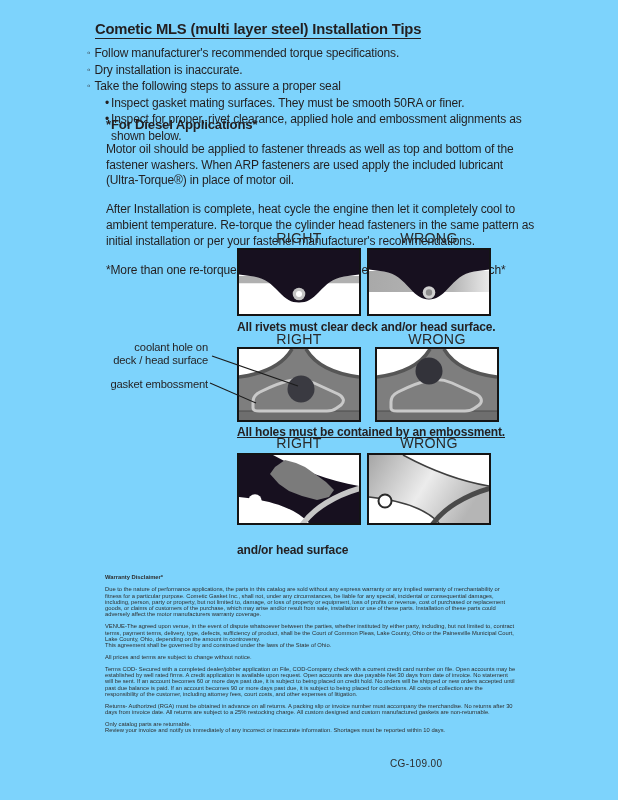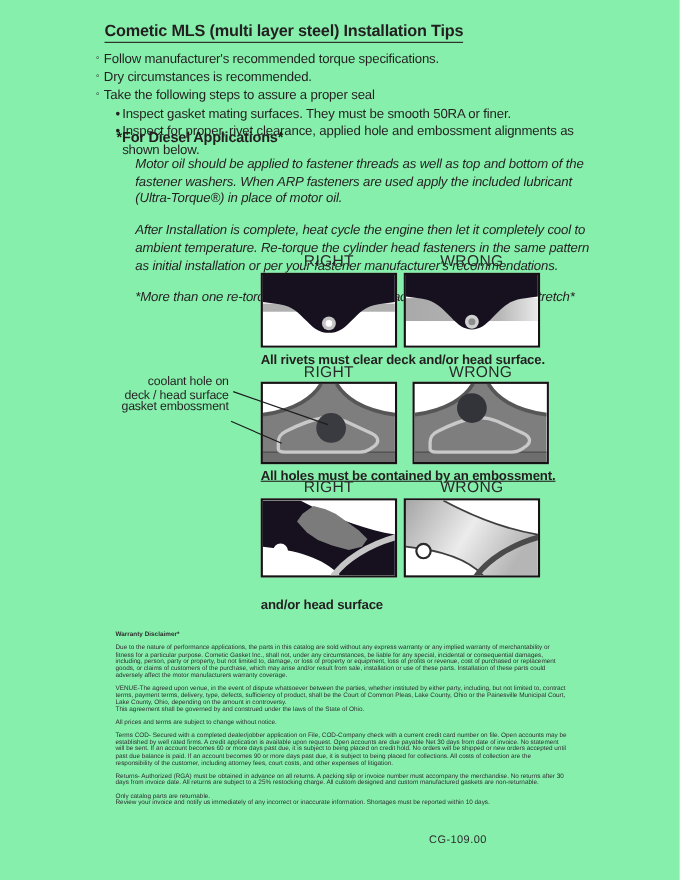--- a/index.html
+++ b/index.html
@@ -1,48 +1,48 @@
 <!DOCTYPE html>
 <html><head>
 <meta charset="utf-8">
 <style>
   html,body{margin:0;padding:0;background:#fff;}
   .page{
-    position:relative;width:618px;height:800px;background:#86efac;
+    position:relative;width:618px;height:800px;background:#7dd3fc;
     font-family:"Liberation Sans",sans-serif;color:#231f20;overflow:hidden;
   }
   
   .title{position:absolute;left:95px;top:21px;font-size:14.8px;font-weight:bold;letter-spacing:-0.2px;}
   .title .ul{border-bottom:1.6px solid #231f20;padding-bottom:1px;}
   
   .bullets{position:absolute;left:87px;top:45px;font-size:12px;line-height:16.6px;letter-spacing:-0.15px;width:470px;}
   .bullet{display:flex;}
   .bullet .mk{flex:0 0 auto;margin-right:4px;font-size:10px;line-height:16.6px;}
   .bullet.sub{margin-left:18px;}
   .bullet.sub .mk{font-size:12px;margin-right:2px;}
   
   .diesel{position:absolute;left:106px;top:117px;width:432px;font-size:12px;line-height:15.8px;letter-spacing:-0.15px;}
   .diesel h2{font-size:13.2px;font-weight:bold;margin:0 0 9px 0;letter-spacing:-0.2px;}
-  .diesel p{margin:0 0 13px 17px;font-style:italic;}
+  .diesel p{margin:0 0 13px 0;}
   
   .dgrow{position:absolute;}
   .dg-labels{display:flex;gap:6px;font-size:14.2px;line-height:15px;margin-bottom:2px;color:#2a2a2a;align-items:flex-end;}
   .dg-labels .dgl{width:124px;text-align:center;letter-spacing:0.3px;}
   .dg-boxes{display:flex;gap:6px;}
   .dg-box{display:block;border:2px solid #141414;background:#fff;}
   .caption{font-weight:bold;font-size:12px;line-height:14.2px;margin-top:4px;letter-spacing:-0.15px;}
   .g14{gap:14px !important;}
   
   .row2{left:0;top:332px;width:507px;height:110px;}
   .row2 .r2labels{position:absolute;left:237px;top:0;}
   .row2 .r2boxes{position:absolute;left:237px;top:15px;}
   .row2 .caption{position:absolute;left:237px;top:93px;margin:0;text-decoration:underline;}
   .sidelabel{position:absolute;text-align:right;font-size:11.2px;line-height:12.8px;letter-spacing:-0.15px;width:122px;left:86px;}
   .sidelabel.coolant{top:9px;}
-  .sidelabel.gasket{top:32px;}
+  .sidelabel.gasket{top:46px;}
   .leaders{position:absolute;left:0;top:0;z-index:5;pointer-events:none;}
   
   .disclaimer{position:absolute;left:105px;top:574px;width:412px;font-size:5.8px;line-height:6.3px;color:#2e2e2e;}
   .disclaimer .dhead{font-weight:bold;margin:0 0 6px 0;}
   .disclaimer p{margin:0 0 5.5px 0;}
   .disclaimer p.nogap{margin-bottom:0;}
   
   .pagenum{position:absolute;left:390px;top:758px;font-size:10px;letter-spacing:0.4px;color:#2b2b2b;}
 </style>
 </head>
@@ -54,21 +54,21 @@
     <span class="ul">Cometic MLS (multi layer steel) Installation Tips</span>
   </div>
 
   <div class="bullets">
     <div class="bullet">
       <span class="mk">◦</span>
       <span>Follow manufacturer's recommended torque specifications.</span>
     </div>
     <div class="bullet">
       <span class="mk">◦</span>
-      <span>Dry circumstances is recommended.</span>
+      <span>Dry installation is inaccurate.</span>
     </div>
     <div class="bullet">
       <span class="mk">◦</span>
       <span>Take the following steps to assure a proper seal</span>
     </div>
     <div class="bullet sub">
       <span class="mk">•</span>
       <span>Inspect gasket mating surfaces.  They must be smooth 50RA or finer.</span>
     </div>
     <div class="bullet sub">

